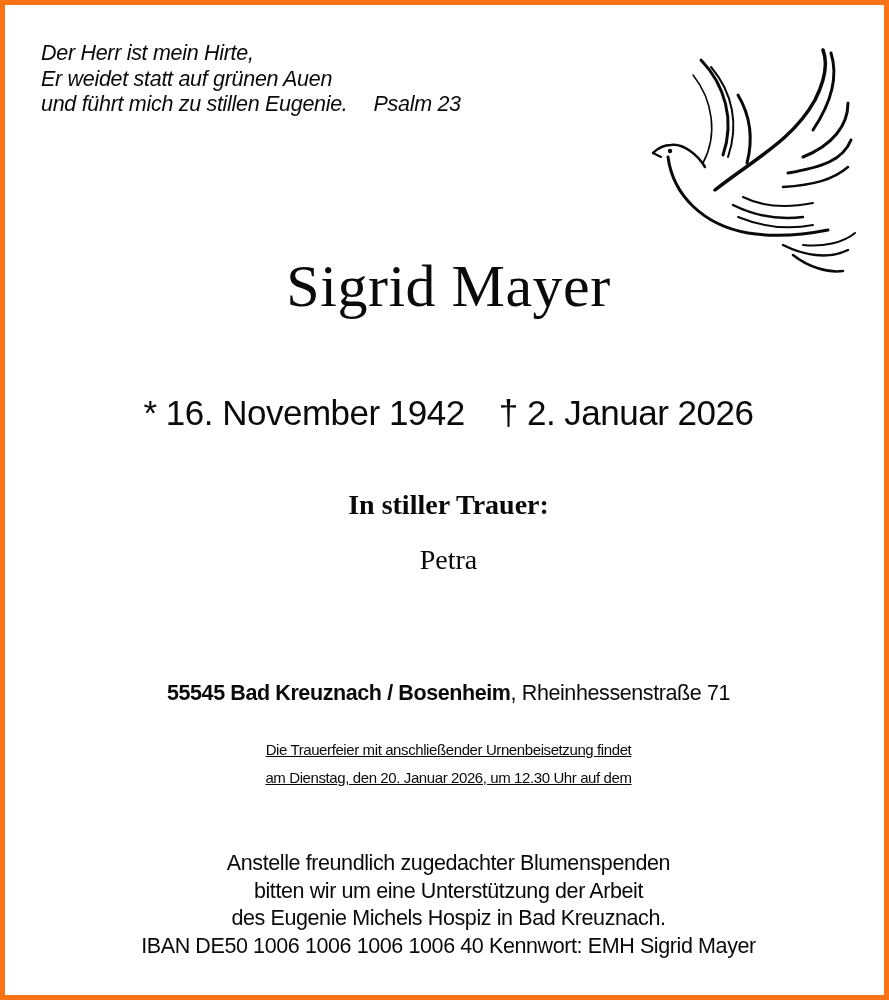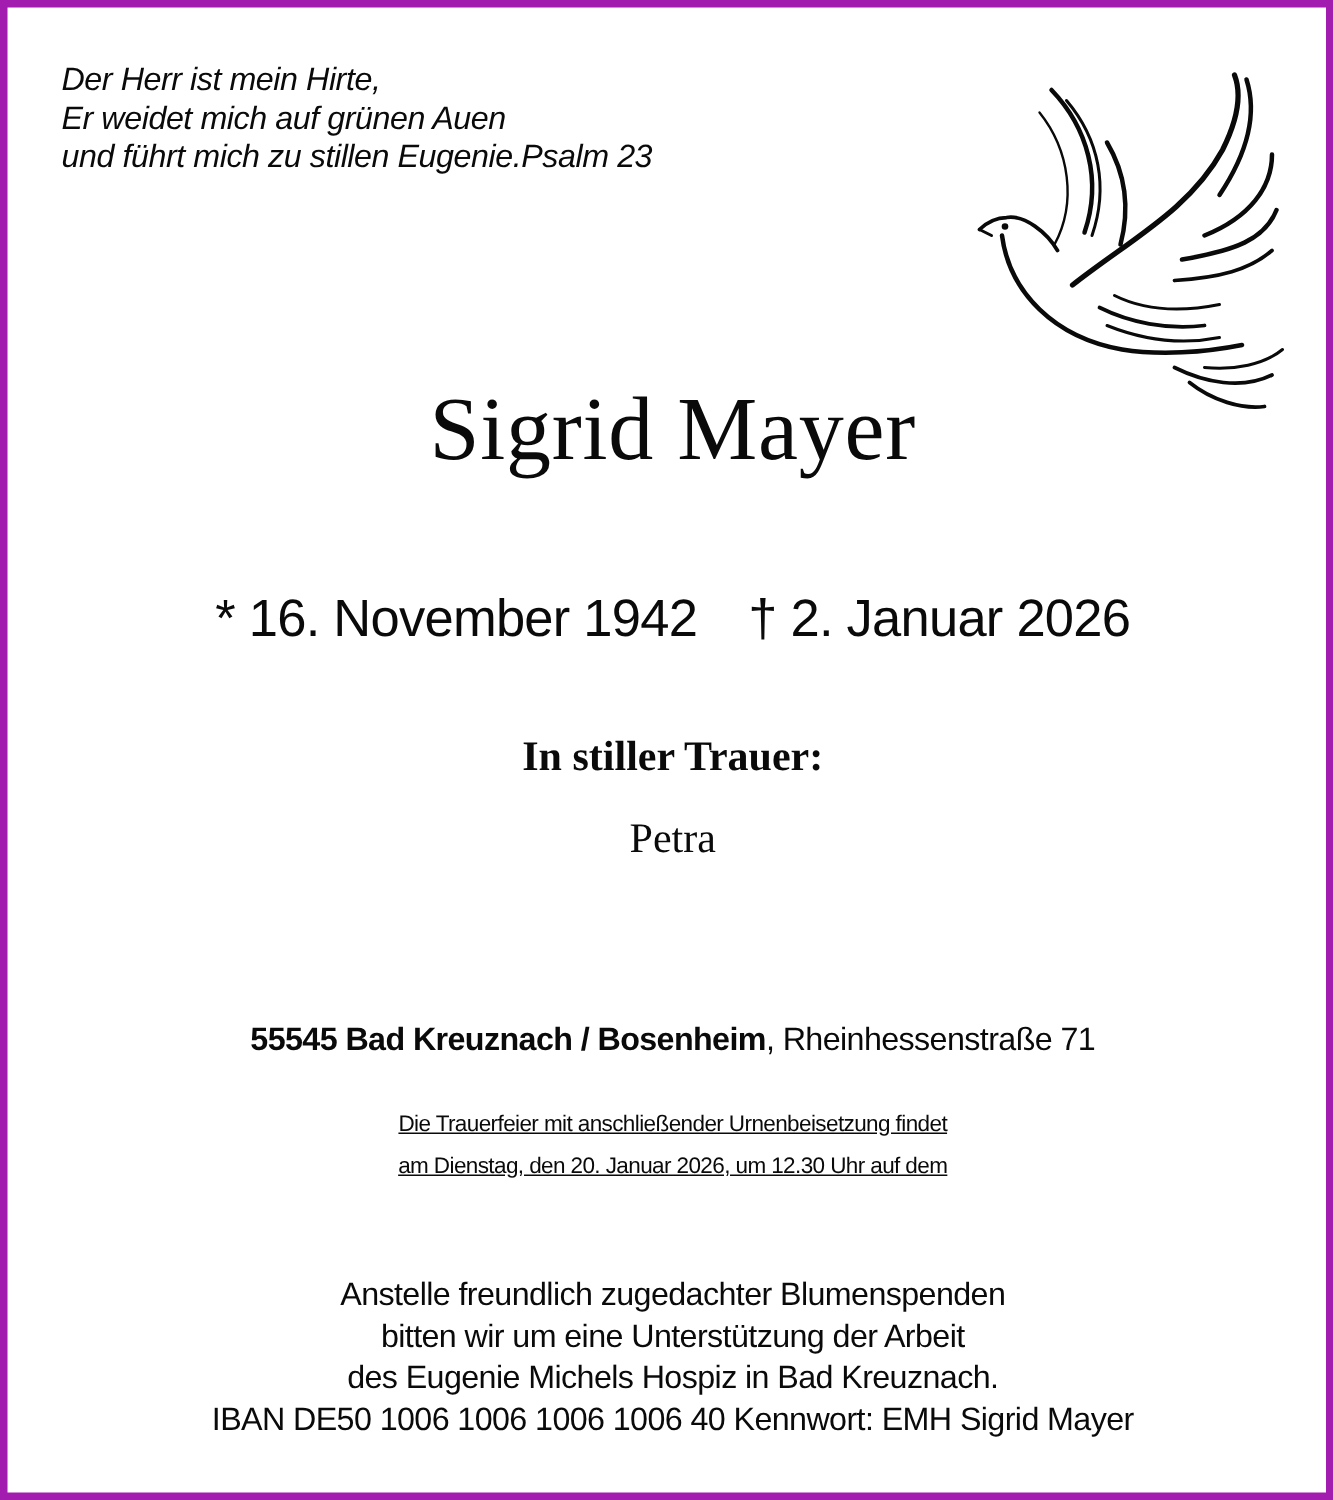--- a/index.html
+++ b/index.html
@@ -1,32 +1,32 @@
 <!DOCTYPE html>
 <html><head>
   <meta charset="utf-8">
   <style>
     html, body { margin: 0; padding: 0; background: #ffffff; }
     body { width: 889px; height: 1000px; position: relative; overflow: hidden; }
     .frame {
       position: absolute; left: 0; top: 0;
       width: 889px; height: 1000px;
       box-sizing: border-box;
-      border: 5px solid #a21caf;
+      border: 5px solid #f97316;
       background: #ffffff;
       color: #0a0a0a;
     }
     .psalm {
       position: absolute; left: 36px; top: 36px;
       font-family: "Liberation Sans", sans-serif;
       font-style: italic; font-size: 21.5px; line-height: 25.5px;
       letter-spacing: -0.3px;
     }
     .psalm .line { display: block; white-space: pre; }
-    .psalm .ref { }
+    .psalm .ref { margin-left: 26px; }
     .dove {
       position: absolute; left: 638px; top: 40px; width: 220px; height: 235px;
     }
     .center { position: absolute; left: 0; width: 887px; text-align: center; }
     .name {
       top: 246px; font-family: "Liberation Serif", serif;
       font-size: 60px; line-height: 70px; letter-spacing: 0.5px;
     }
     .maiden {
       top: 330px; font-family: "Liberation Serif", serif;
@@ -64,21 +64,21 @@
     }
     .block-line { display: block; white-space: nowrap; }
   </style>
 </head>
 <body>
 
 <div class="frame">
 
   <div class="psalm">
     <span class="line">Der Herr ist mein Hirte,</span>
-    <span class="line">Er weidet mich auf grünen Auen</span>
+    <span class="line">Er weidet statt auf grünen Auen</span>
     <span class="line"><span>und führt mich zu stillen Eugenie.</span><span class="ref">Psalm 23</span></span>
   </div>
 
   <svg class="dove" viewBox="0 0 220 235" xmlns="http://www.w3.org/2000/svg">
     <g fill="none" stroke="#0a0a0a" stroke-linecap="round">
 
       <path d="M58 15 C82 40 92 75 80 110" stroke-width="3"></path>
       <path d="M68 22 C90 48 96 80 85 112" stroke-width="2"></path>
       <path d="M95 50 C108 72 110 95 104 118" stroke-width="3"></path>
       <path d="M50 30 C70 55 75 90 60 118" stroke-width="1.6"></path>

